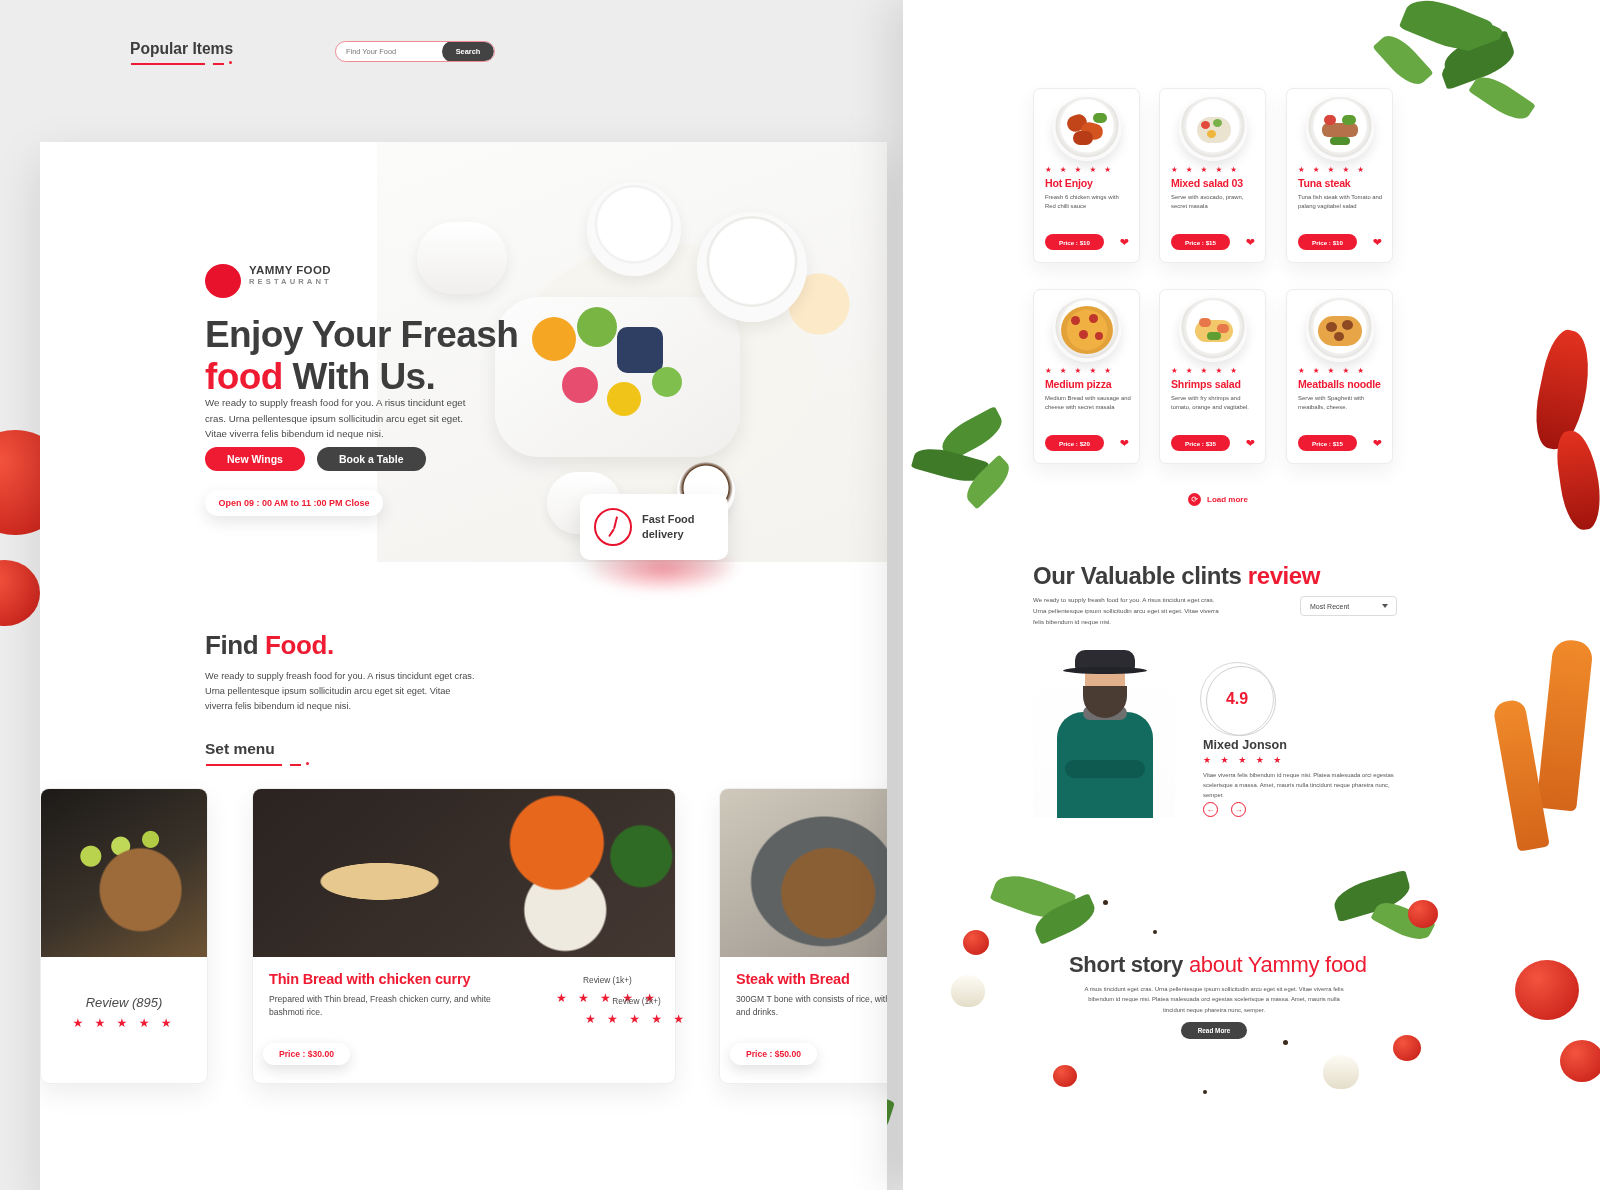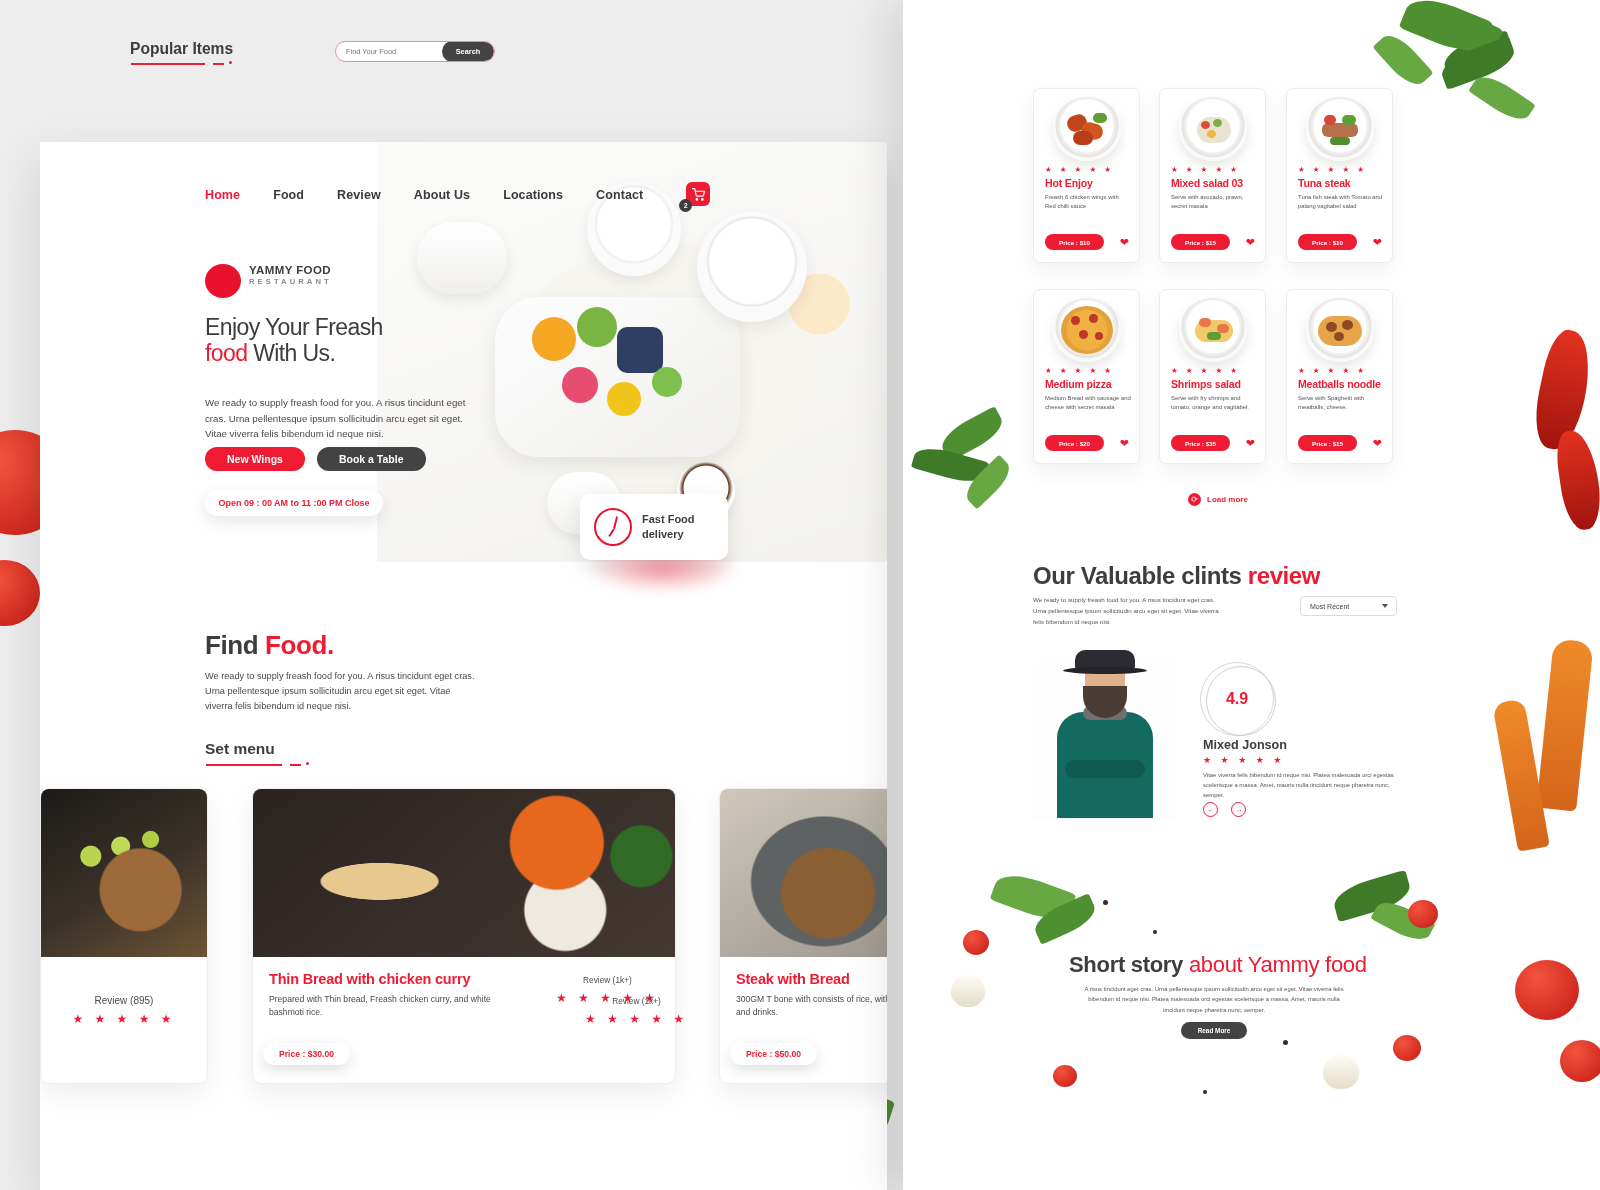--- a/index.html
+++ b/index.html
@@ -58,21 +58,21 @@
   .logo-mark{ width:36px;height:34px;border-radius:50%;background:#e8122d;position:relative;}
   .logo-mark:after{
     content:""; position:absolute; left:2px; bottom:5px; width:32px;height:12px;
     border-radius:0 0 18px 18px; background:#e8122d; transform:rotate(-8deg);
   }
   .logo-txt-1{font-size:11.5px;font-weight:800;color:#3c3c3c;letter-spacing:.4px;line-height:1.1;}
   .logo-txt-2{font-size:7.6px;font-weight:700;color:#8b8b8b;letter-spacing:3.1px;line-height:1.4;}
 
   .hero-h1{
     position:absolute; left:165px; top:172px; width:330px;
-    font-size:23px; line-height:1.13; font-weight:400; color:#3d3d3d; letter-spacing:-.6px;
+    font-size:37px; line-height:1.13; font-weight:700; color:#3d3d3d; letter-spacing:-.6px;
   }
   .hero-h1 .red{ color:#ef1b32; }
   .hero-p{
     position:absolute; left:165px; top:253px; width:275px;
     font-size:9.7px; line-height:1.62; color:#4a4a4a;
   }
   .hero-btns{ position:absolute; left:165px; top:305px; display:flex; gap:12px; }
   .btn{
     border:none; cursor:pointer; font-size:10.5px; font-weight:600; color:#fff;
     padding:0 22px; height:24px; border-radius:13px; display:flex;align-items:center;justify-content:center;
@@ -301,38 +301,20 @@
       <div class="fruitdot" style="left:185px;top:235px;width:36px;height:36px;background:#e74d6e;"></div>
       <div class="fruitdot" style="left:230px;top:250px;width:34px;height:34px;background:#f0c419;"></div>
       <div class="fruitdot" style="left:275px;top:235px;width:30px;height:30px;background:#7fbf4d;"></div>
       <div class="plate" style="left:210px;top:50px;width:94px;height:94px;background:radial-gradient(circle at 50% 45%,#fff 0 36px,#eee 38px,#fafafa 40px);box-shadow:0 6px 14px rgba(0,0,0,.07);"></div>
       <div class="plate" style="left:320px;top:80px;width:110px;height:110px;background:radial-gradient(circle at 50% 45%,#fff 0 42px,#e9e7e4 44px,#fafafa 46px);box-shadow:0 6px 16px rgba(0,0,0,.07);"></div>
       <div class="plate" style="left:40px;top:90px;width:90px;height:72px;border-radius:38px;background:linear-gradient(#ffffff,#f0efed);box-shadow:0 6px 14px rgba(0,0,0,.08);"></div>
       <div class="plate" style="left:300px;top:330px;width:58px;height:58px;background:radial-gradient(circle at 50% 45%,#fff 0 22px,#5a3a22 23px,#fff 27px);box-shadow:0 5px 12px rgba(0,0,0,.08);"></div>
       <div class="plate" style="left:170px;top:340px;width:74px;height:62px;border-radius:34px;background:linear-gradient(#fff,#f3f2f0);box-shadow:0 5px 12px rgba(0,0,0,.07);"></div>
     </div>
 
-    <nav class="nav">
-      <a href="#" class="active">Home</a>
-      <a href="#">Food</a>
-      <a href="#">Review</a>
-      <a href="#">About Us</a>
-      <a href="#">Locations</a>
-      <a href="#">Contact</a>
-      <div class="cart-wrap">
-        <div class="cart-btn">
-          <svg width="13" height="13" viewBox="0 0 24 24" fill="none" stroke="#fff" stroke-width="2.2" stroke-linecap="round" stroke-linejoin="round">
-            <circle cx="9" cy="21" r="1.4" fill="#fff"></circle>
-              <circle cx="19" cy="21" r="1.4" fill="#fff"></circle>
-            <path d="M1 1h4l2.7 12.4A2 2 0 0 0 9.6 15h9.7a2 2 0 0 0 2-1.6L23 6H6"></path>
-          </svg>
-        </div>
-        <div class="cart-badge">2</div>
-      </div>
-    </nav>
 
     <div class="logo-row">
       <div class="logo-mark"></div>
       <div>
         <div class="logo-txt-1">YAMMY FOOD</div>
         <div class="logo-txt-2">RESTAURANT</div>
       </div>
     </div>
 
     <h1 class="hero-h1">
@@ -361,21 +343,21 @@
     <p class="find-p">We ready to supply freash food for you. A risus tincidunt eget cras. Urna pellentesque ipsum sollicitudin arcu eget sit eget. Vitae viverra felis bibendum id neque nisi.</p>
 
     <div class="setmenu">Set menu</div>
     <div class="setmenu-ul"></div>
     <div class="setmenu-ul2"></div>
     <div class="setmenu-dot"></div>
 
     <div class="mcard c1">
       <div class="photo ph-steak1"></div>
       <div class="c1-review">
-        <div class="m-review-lbl" style="font-size:10px;color:#4a4a4a;">Review (895)</div>
+        <div class="m-review-lbl" style="font-size:13px;color:#4a4a4a;font-style:italic;">Review (895)</div>
         <div class="stars center">★ ★ ★ ★ ★</div>
       </div>
     </div>
 
     <div class="mcard c2">
       <div class="photo ph-curry"></div>
       <div class="body">
         <div class="m-title">Thin Bread with chicken curry</div>
         <div class="m-desc">Prepared with Thin bread, Freash chicken curry, and white bashmoti rice.</div>
         <div class="m-review">

